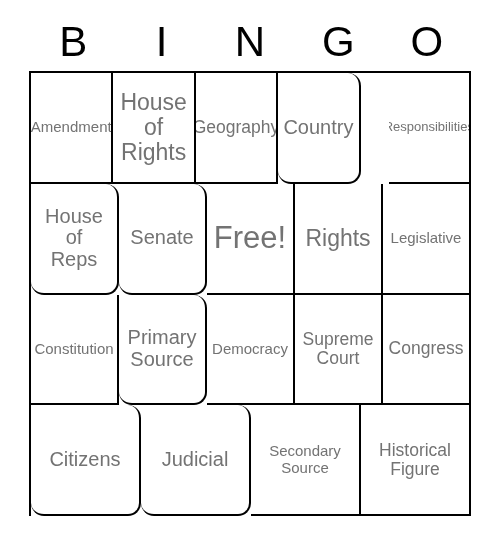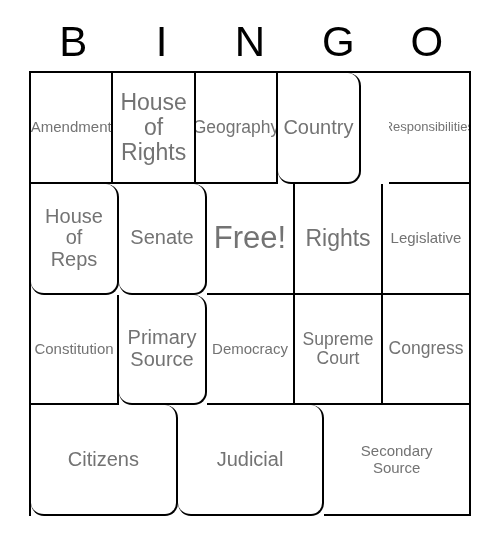--- a/index.html
+++ b/index.html
@@ -112,16 +112,17 @@
       <div class="cell fs-l">Primary Source</div>
       <div class="cell fs-s">Democracy</div>
       <div class="cell fs-m">Supreme Court</div>
       <div class="cell fs-m">Congress</div>
     </div>
 
     <div class="grid-row">
       <div class="cell fs-l">Citizens</div>
       <div class="cell fs-l">Judicial</div>
       <div class="cell fs-s">Secondary Source</div>
+      <div class="cell fs-m">Historical Figure</div>
     </div>
 
   </div>
 </div>
 
 </body></html>

